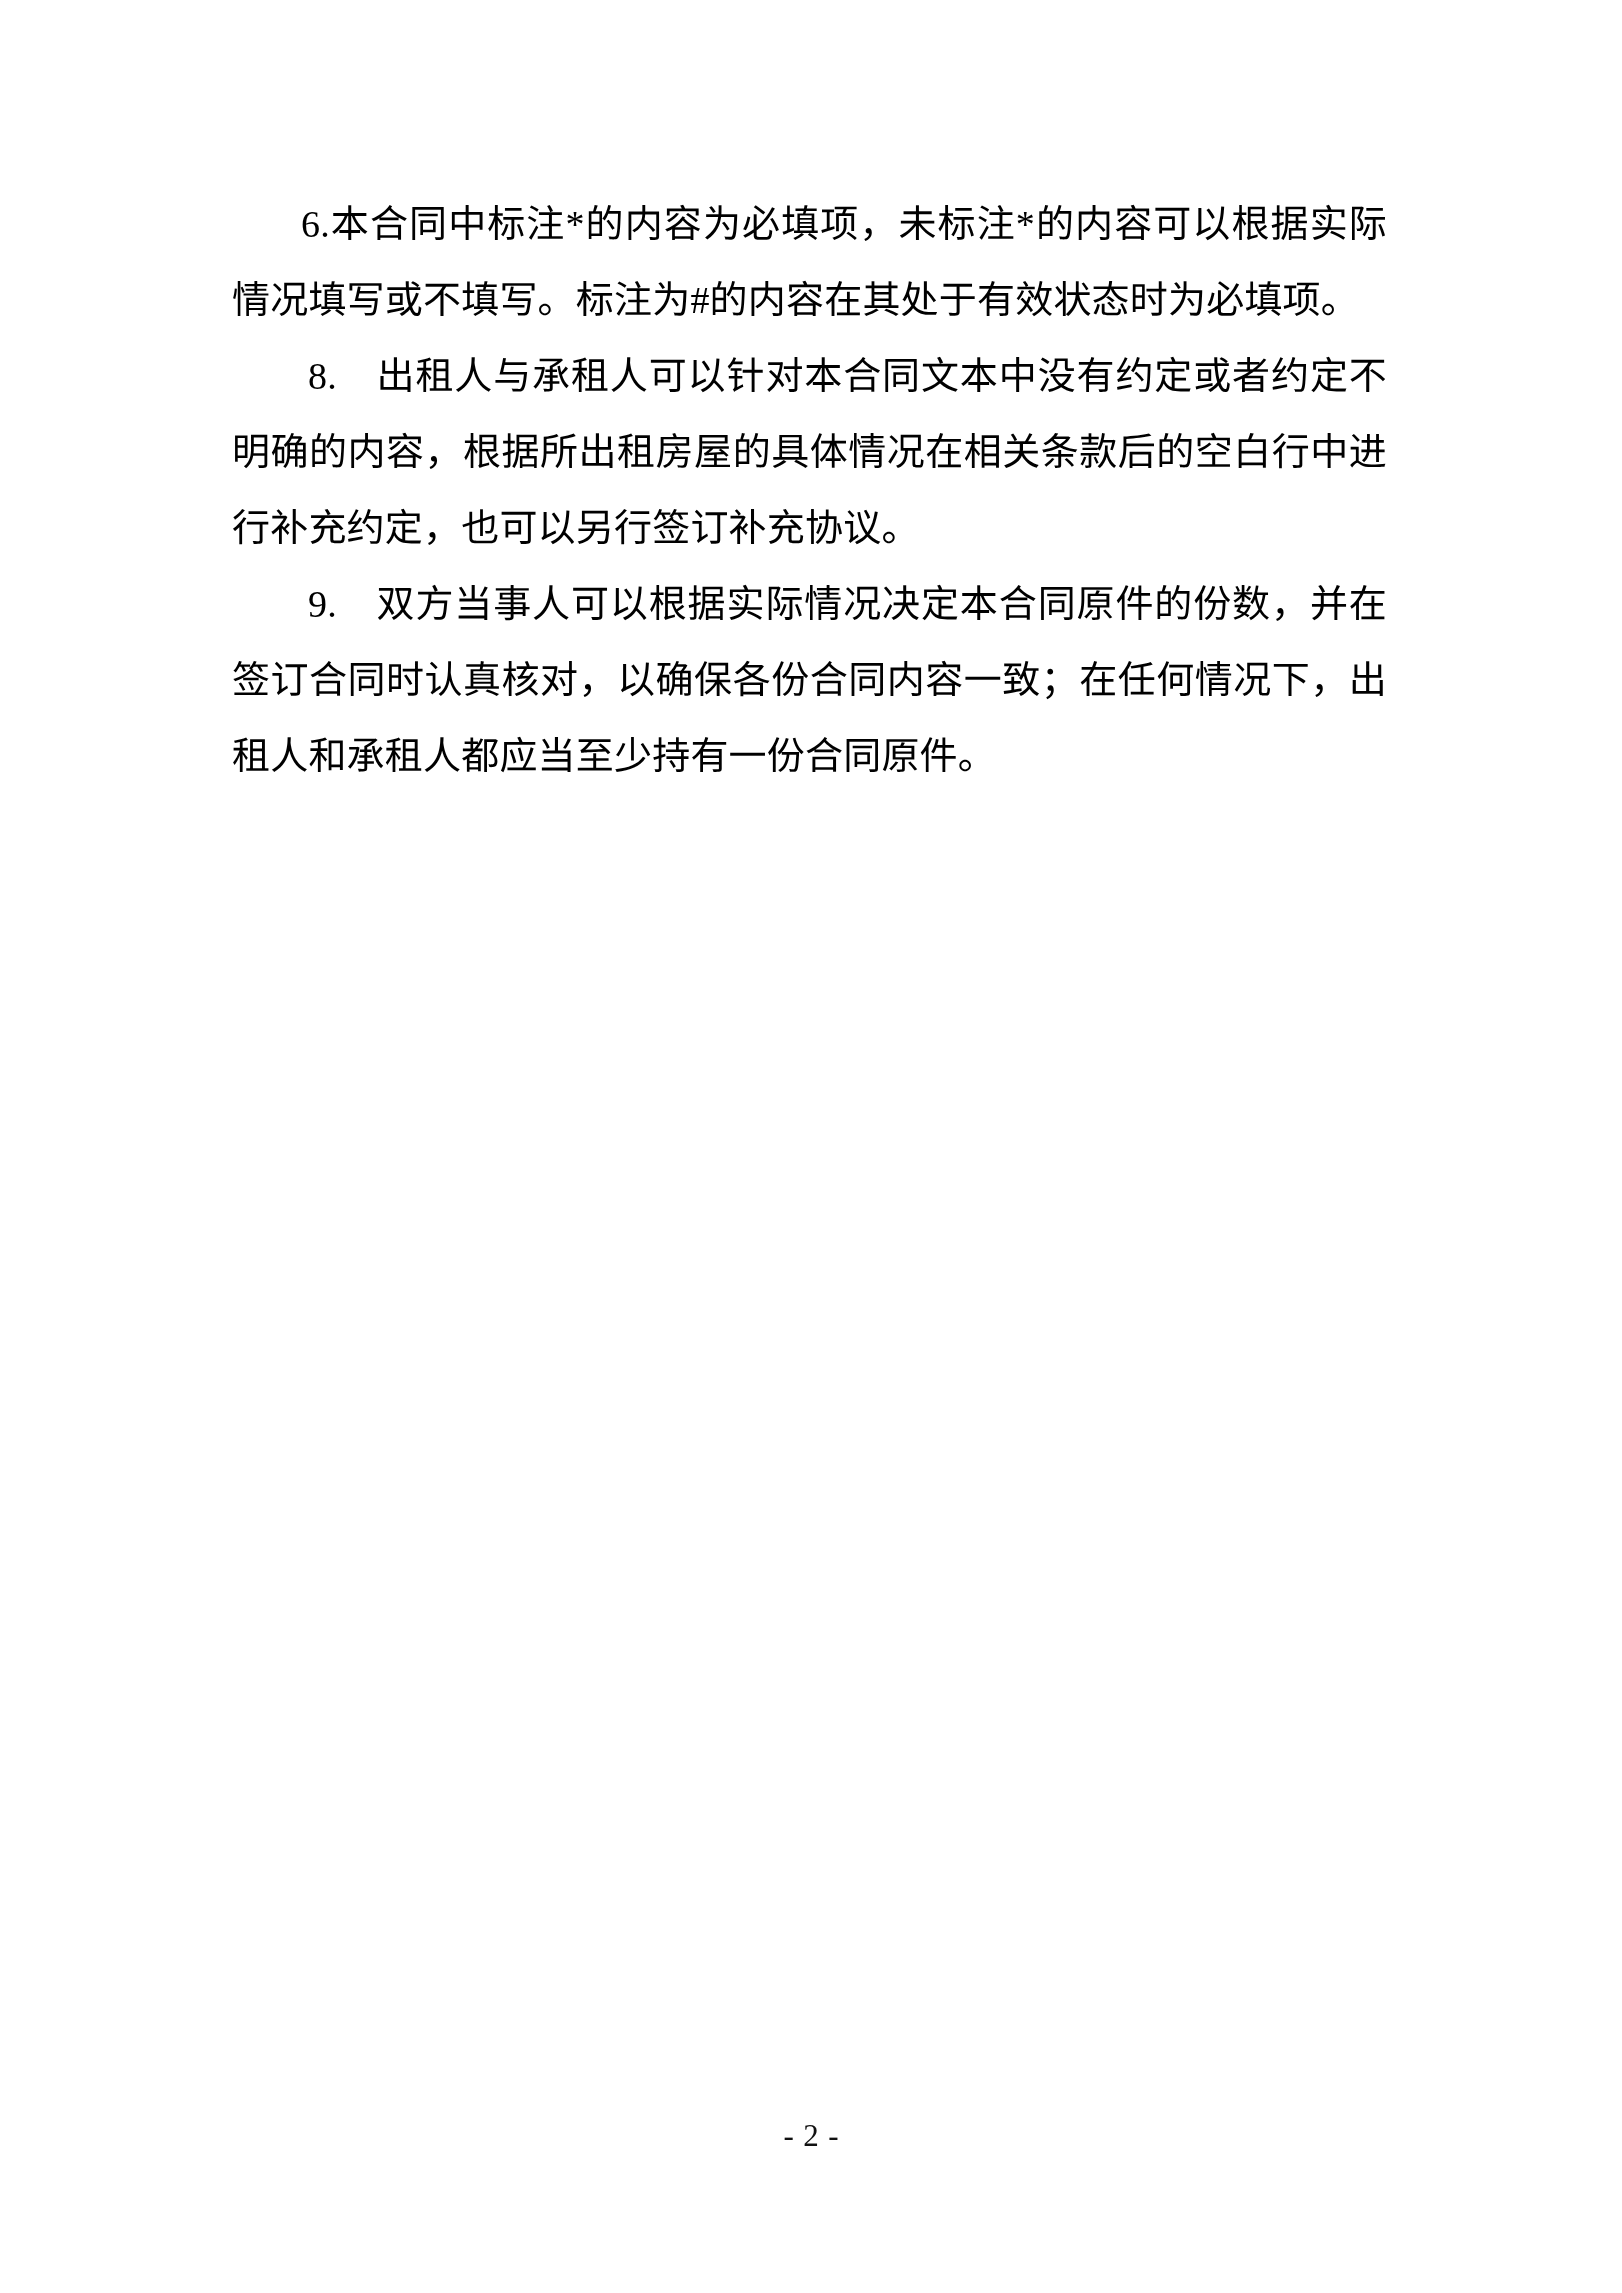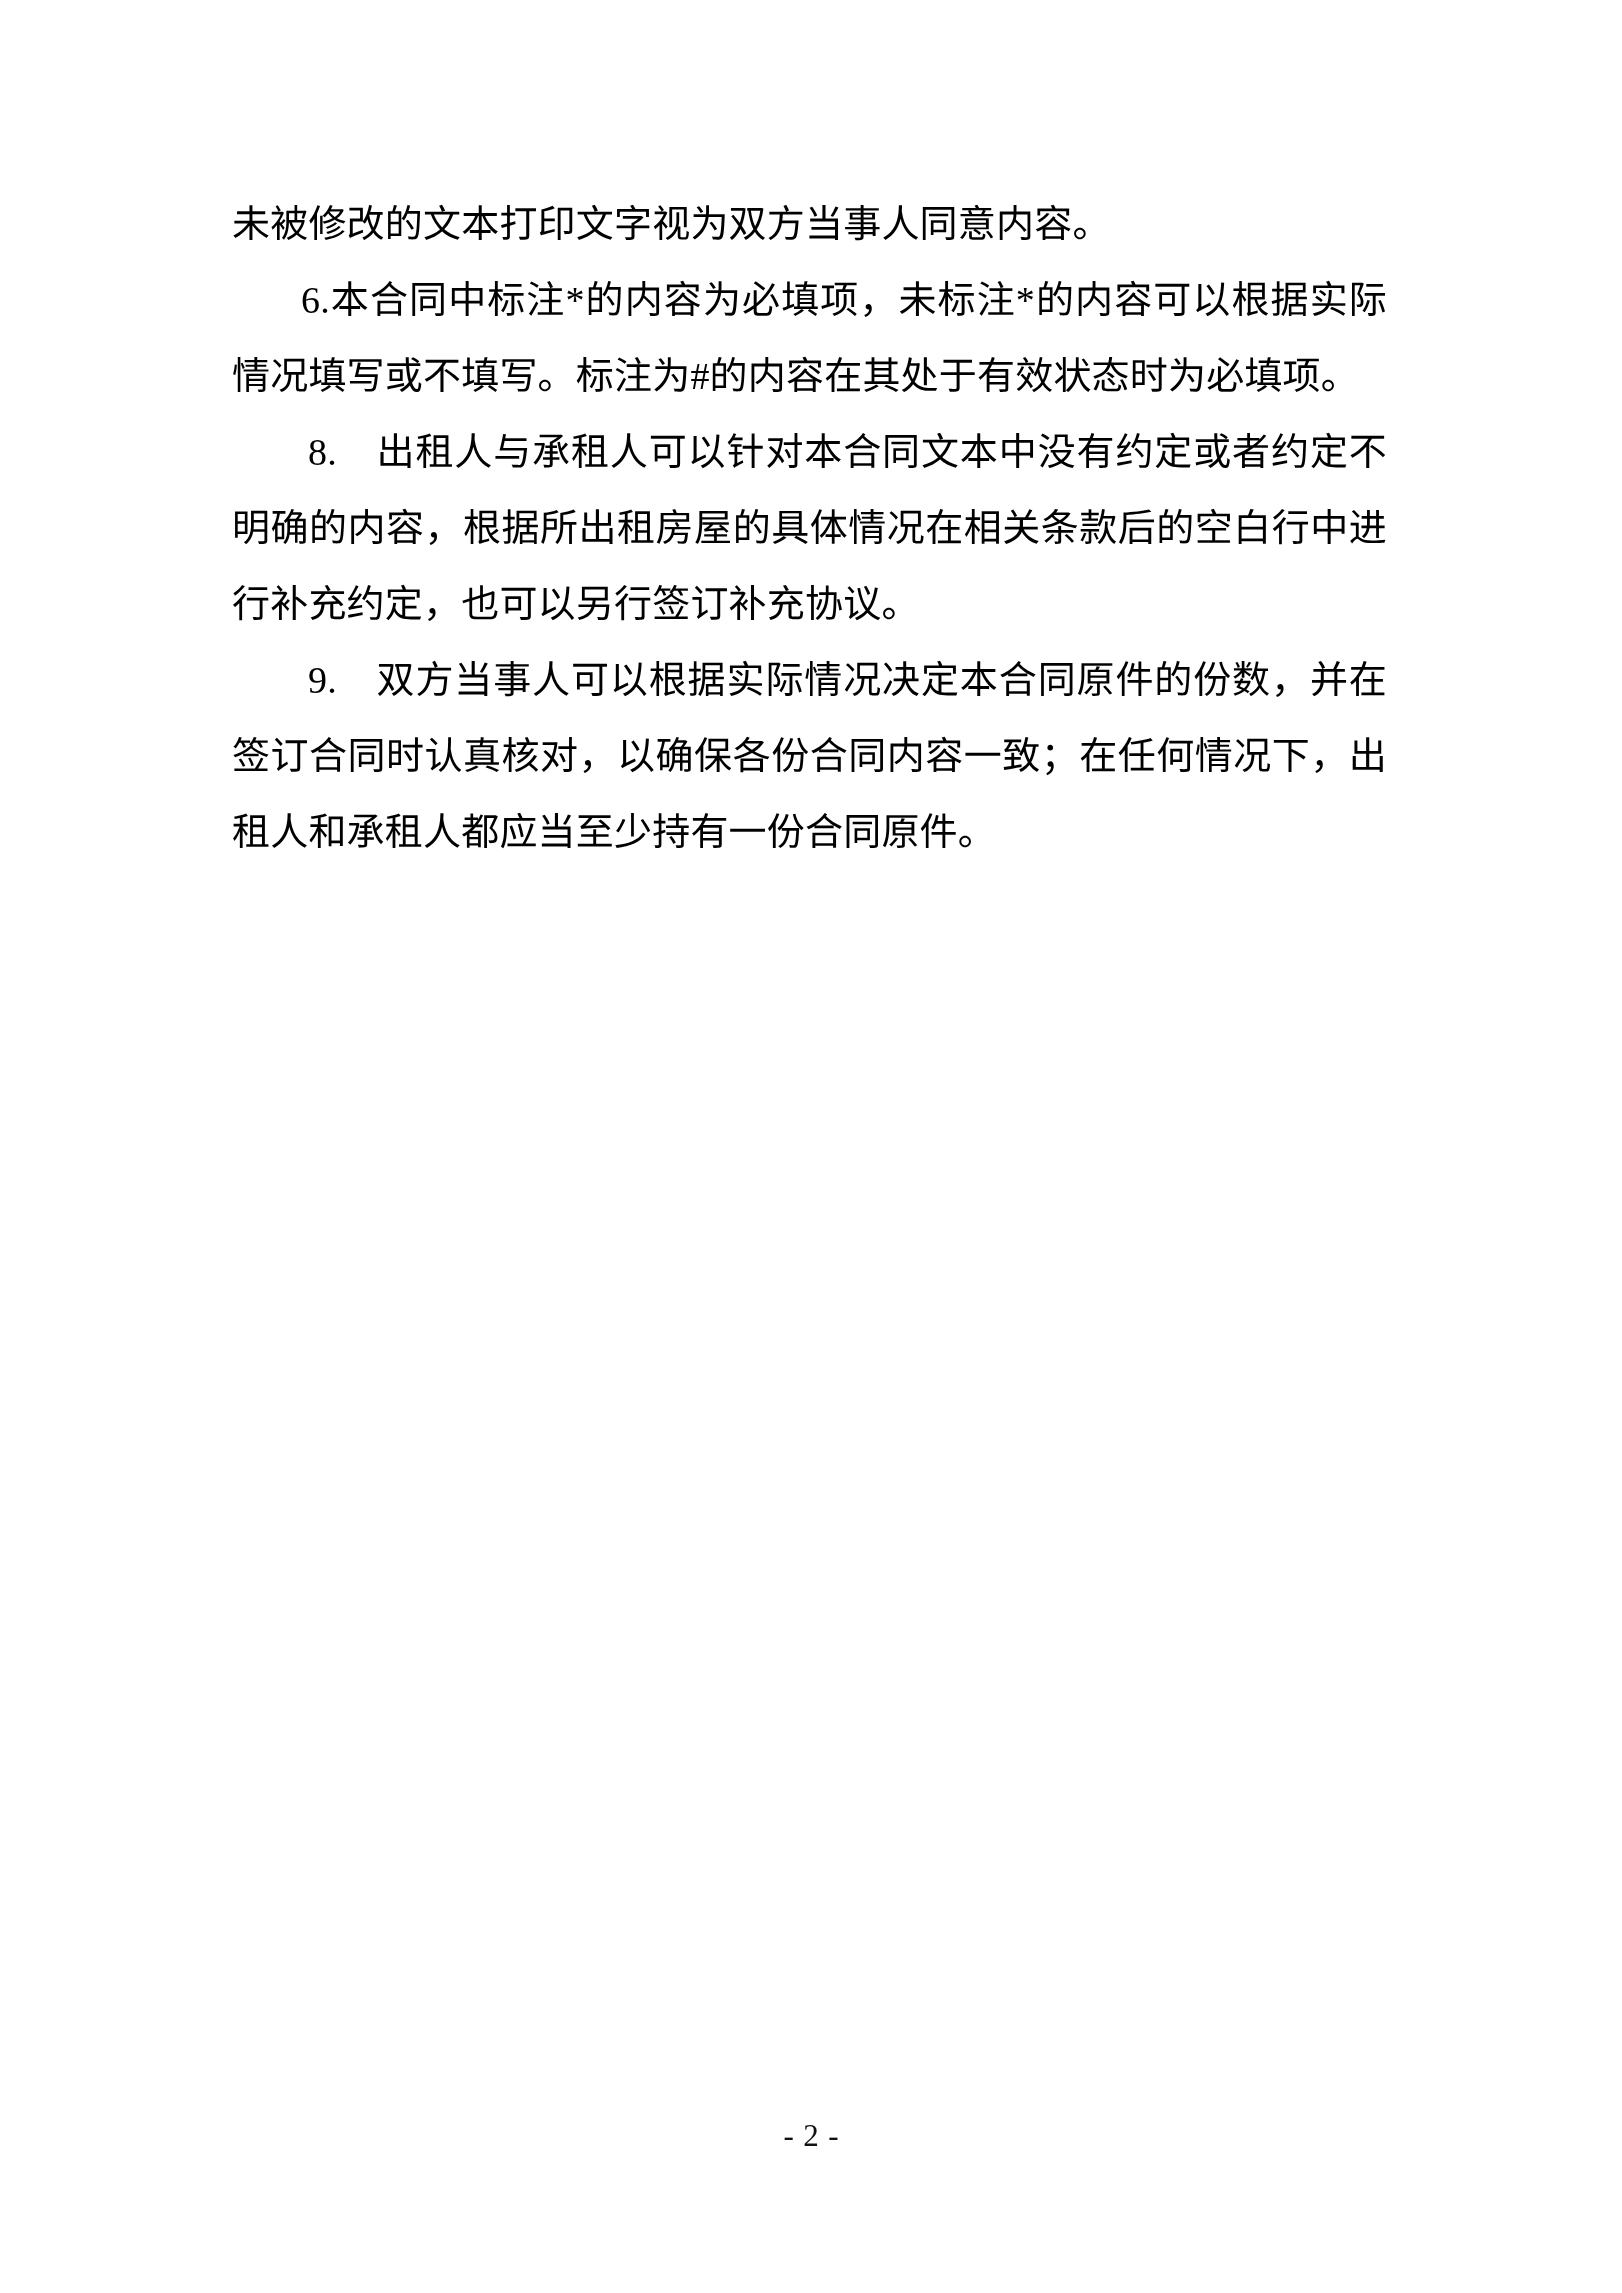--- a/index.html
+++ b/index.html
@@ -57,21 +57,20 @@
     letter-spacing: 0.9px;
   }
 </style>
 </head>
 <body>
 
 <div class="page">
 
   <div class="content">
 
-    <p class="para">未被修改的文本打印文字视为双方当事人同意内容。</p>
 
 
     <p class="para indent-small">6.本合同中标注*的内容为必填项，未标注*的内容可以根据实际情况填写或不填写。标注为#的内容在其处于有效状态时为必填项。</p>
 
     <p class="para indent">8.　出租人与承租人可以针对本合同文本中没有约定或者约定不明确的内容，根据所出租房屋的具体情况在相关条款后的空白行中进行补充约定，也可以另行签订补充协议。</p>
 
     <p class="para indent">9.　双方当事人可以根据实际情况决定本合同原件的份数，并在签订合同时认真核对，以确保各份合同内容一致；在任何情况下，出租人和承租人都应当至少持有一份合同原件。</p>
 
   </div>
 

